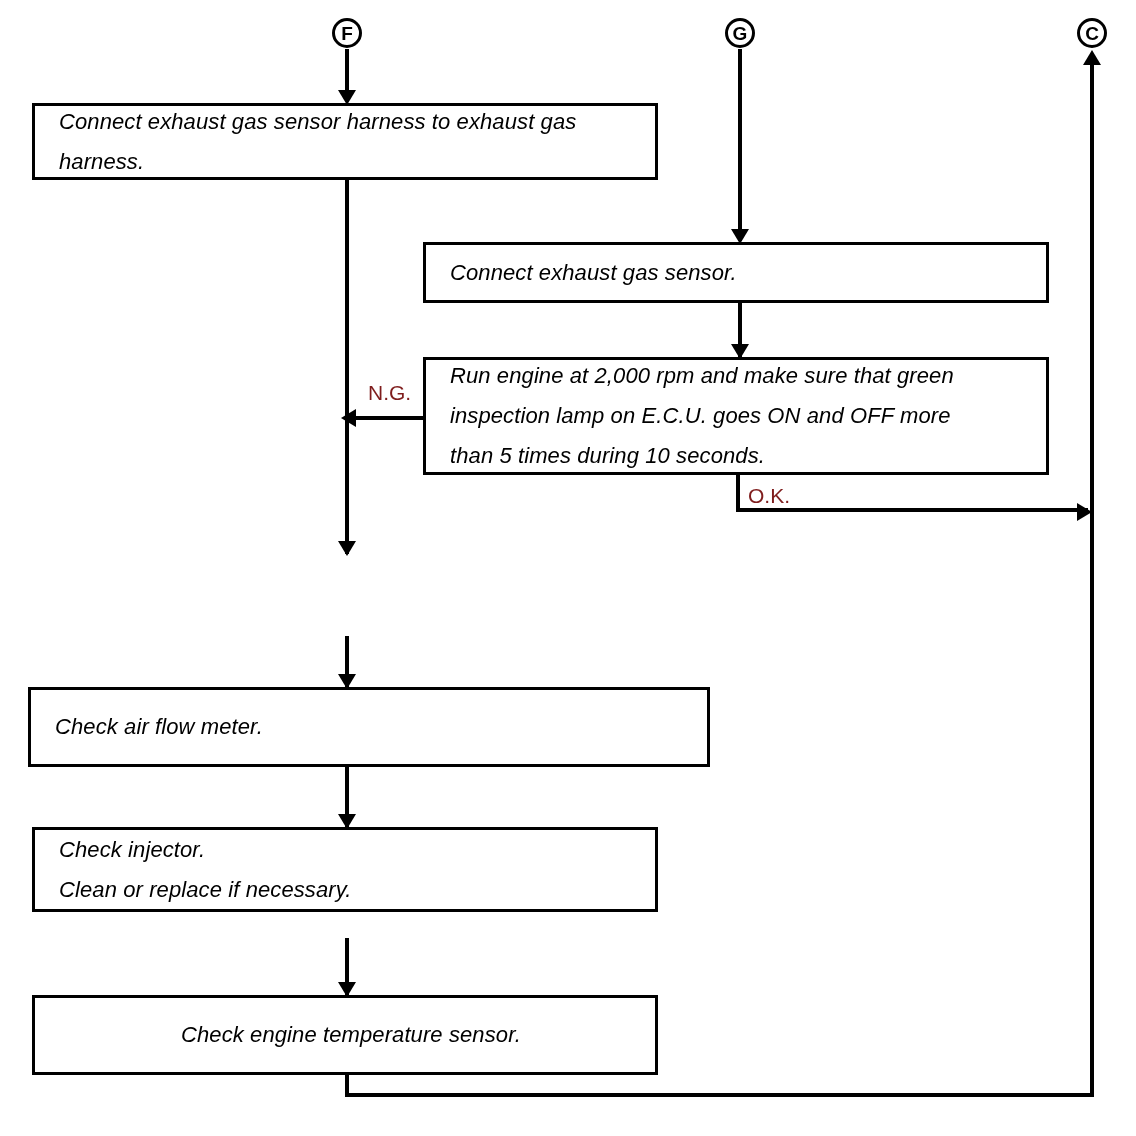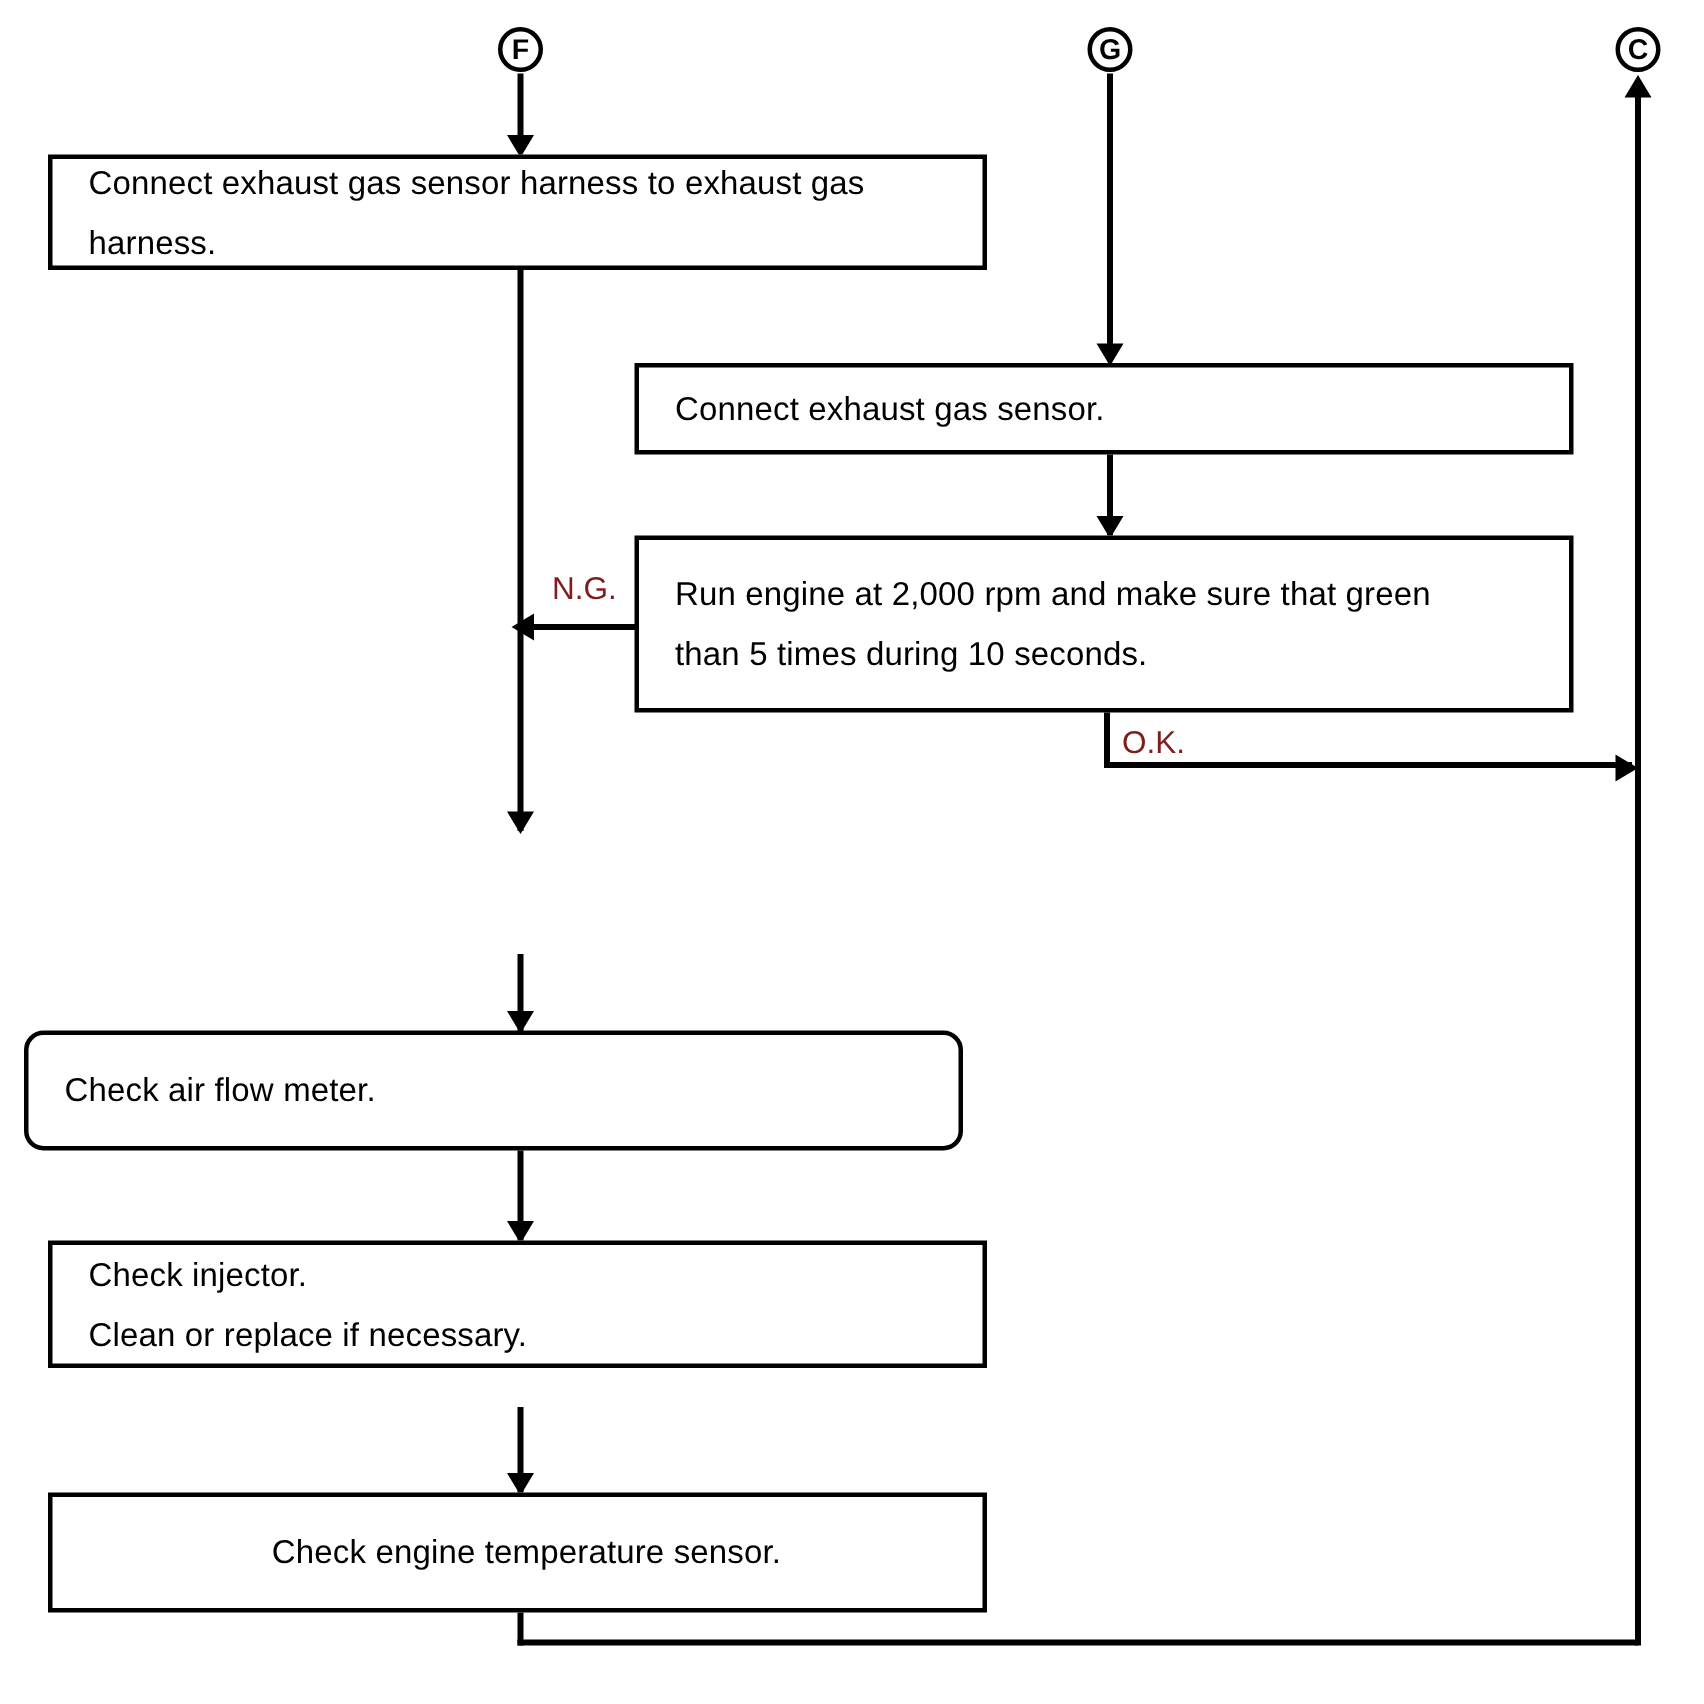--- a/index.html
+++ b/index.html
@@ -19,20 +19,21 @@
   .box {
     position: absolute;
     box-sizing: border-box;
     border: 3px solid #000000;
     background: #ffffff;
     display: flex;
     flex-direction: column;
     justify-content: center;
     padding-left: 24px;
     padding-right: 12px;
+    font-style: italic;
   }
   .box .line {
     font-size: 22px;
     line-height: 30px;
     color: #000000;
     letter-spacing: 0.1px;
     white-space: pre;
   }
   .box.multi .line { margin: 5px 0; }
   .connector {
@@ -130,20 +131,21 @@
 
   <div class="box" style="left:423px; top:242px; width:626px; height:61px;">
     <div class="line">Connect exhaust gas sensor.</div>
   </div>
 
   <div class="vline" style="left:738px; top:303px; height:54px;"></div>
   <div class="arrow-down" style="left:731px; top:344px;"></div>
 
   <div class="box multi" style="left:423px; top:357px; width:626px; height:118px;">
     <div class="line">Run engine at 2,000 rpm and make sure that green</div>
+    <div class="line">inspection lamp on E.C.U. goes ON and OFF more</div>
     <div class="line">than 5 times during 10 seconds.</div>
   </div>
 
   <div class="hline" style="left:352px; top:416px; width:73px;"></div>
   <div class="arrow-left" style="left:341px; top:409px;"></div>
   <div class="edge-label" style="left:368px; top:381px;">N.G.</div>
 
   <div class="vline" style="left:736px; top:475px; height:37px;"></div>
   <div class="hline" style="left:736px; top:508px; width:352px;"></div>
   <div class="arrow-right" style="left:1077px; top:503px;"></div>
@@ -152,21 +154,21 @@
   <div class="vline" style="left:1090px; top:64px; height:1033px;"></div>
   <div class="arrow-up" style="left:1083px; top:50px;"></div>
 
   <div class="vline" style="left:345px; top:180px; height:374px;"></div>
   <div class="arrow-down" style="left:338px; top:541px;"></div>
 
 
   <div class="vline" style="left:345px; top:636px; height:53px;"></div>
   <div class="arrow-down" style="left:338px; top:674px;"></div>
 
-  <div class="box" style="left:16px; top:687px; width:626px; height:80px;border-radius:13px;">
+  <div class="box" style="left:28px; top:687px; width:682px; height:80px;">
     <div class="line">Check air flow meter.</div>
   </div>
 
   <div class="vline" style="left:345px; top:767px; height:62px;"></div>
   <div class="arrow-down" style="left:338px; top:814px;"></div>
 
   <div class="box multi" style="left:32px; top:827px; width:626px; height:85px;">
     <div class="line">Check injector.</div>
     <div class="line">Clean or replace if necessary.</div>
   </div>

